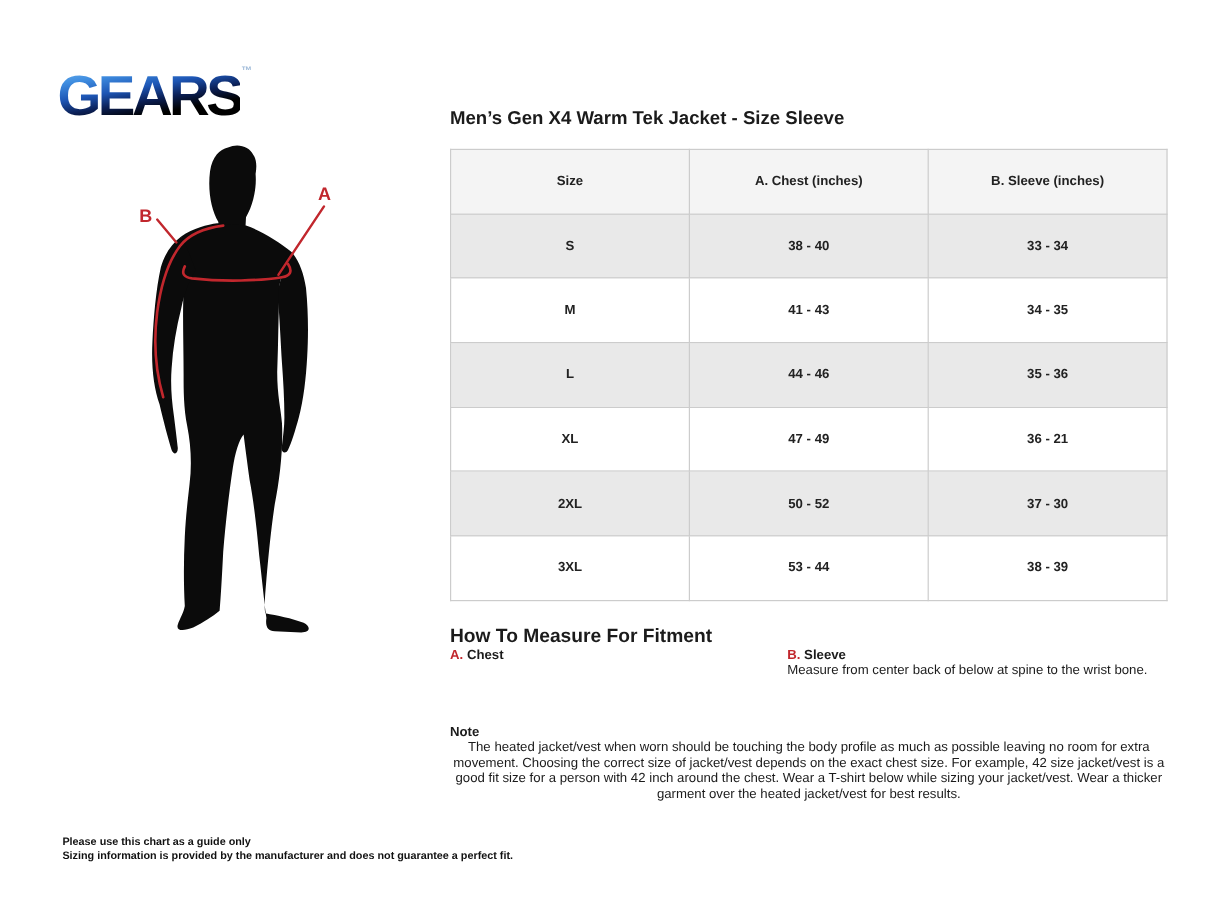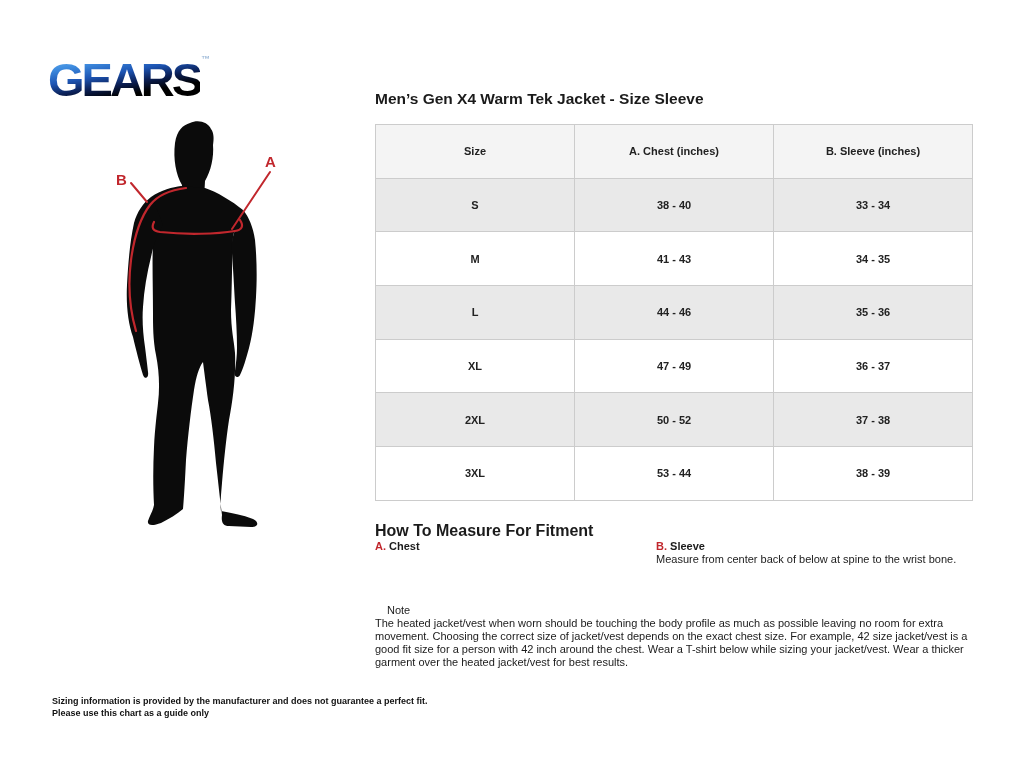--- a/index.html
+++ b/index.html
@@ -52,22 +52,22 @@
   .measure-cols { display:flex;justify-content:center; }
   .measure-item { font-size:11px; line-height:1.18; }
   .measure-item.col-a { width:281px; padding-right:20px; }
   .measure-item.col-b { flex:1; }
   .measure-key { color:#c1272d; font-weight:700; }
   .measure-name { font-weight:700; color:#1b1b1b; }
   .measure-desc { color:#1b1b1b; }
 
   
   .note { position:absolute; left:375px; top:604px; width:598px; font-size:11px; line-height:1.18; }
-  .note-heading { font-weight:400;margin-left:12px; }
-  .note-text { color:#1b1b1b; }
+  .note-heading { font-weight:700; }
+  .note-text { color:#1b1b1b;text-align:center; }
 
   
   .footer { position:absolute; left:52px; top:695px; font-size:9px; font-weight:700; line-height:1.35; color:#111111; }
 </style>
 </head>
 <body>
 
 <div class="page">
 
   <div class="logo">
@@ -97,26 +97,26 @@
         <td>34 - 35</td>
       </tr>
       <tr>
         <td>L</td>
         <td>44 - 46</td>
         <td>35 - 36</td>
       </tr>
       <tr>
         <td>XL</td>
         <td>47 - 49</td>
-        <td>36 - 37</td>
+        <td>36 - 21</td>
       </tr>
       <tr>
         <td>2XL</td>
         <td>50 - 52</td>
-        <td>37 - 38</td>
+        <td>37 - 30</td>
       </tr>
       <tr>
         <td>3XL</td>
         <td>53 - 44</td>
         <td>38 - 39</td>
       </tr>
     </tbody>
   </table>
 
   <div class="figure-wrap">
@@ -229,17 +229,17 @@
       </div>
     </div>
   </div>
 
   <div class="note">
     <div class="note-heading">Note</div>
     <div class="note-text">The heated jacket/vest when worn should be touching the body profile as much as possible leaving no room for extra movement. Choosing the correct size of jacket/vest depends on the exact chest size. For example, 42 size jacket/vest is a good fit size for a person with 42 inch around the chest. Wear a T-shirt below while sizing your jacket/vest. Wear a thicker garment over the heated jacket/vest for best results.</div>
   </div>
 
   <div class="footer">
+    <div>Please use this chart as a guide only</div>
     <div>Sizing information is provided by the manufacturer and does not guarantee a perfect fit.</div>
-    <div>Please use this chart as a guide only</div>
   </div>
 
 </div>
 
 </body></html>

